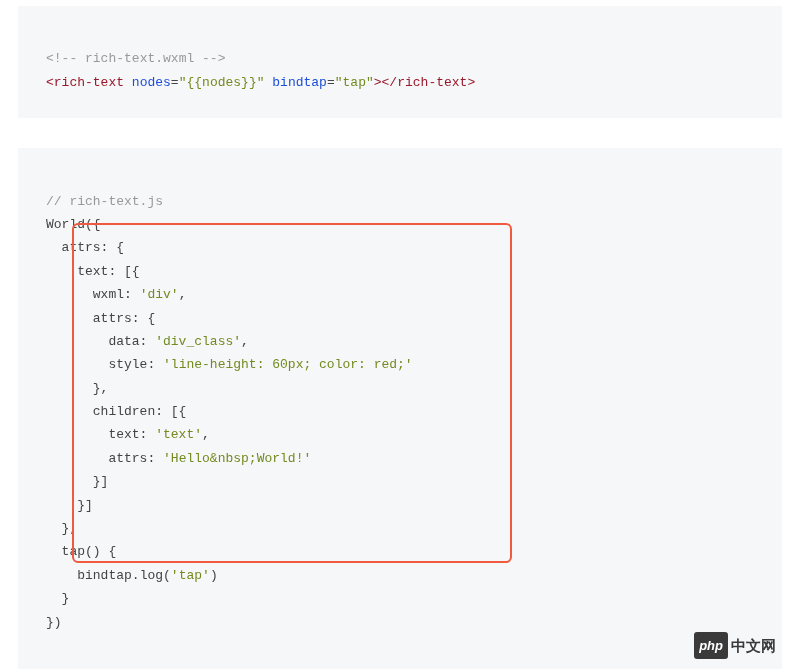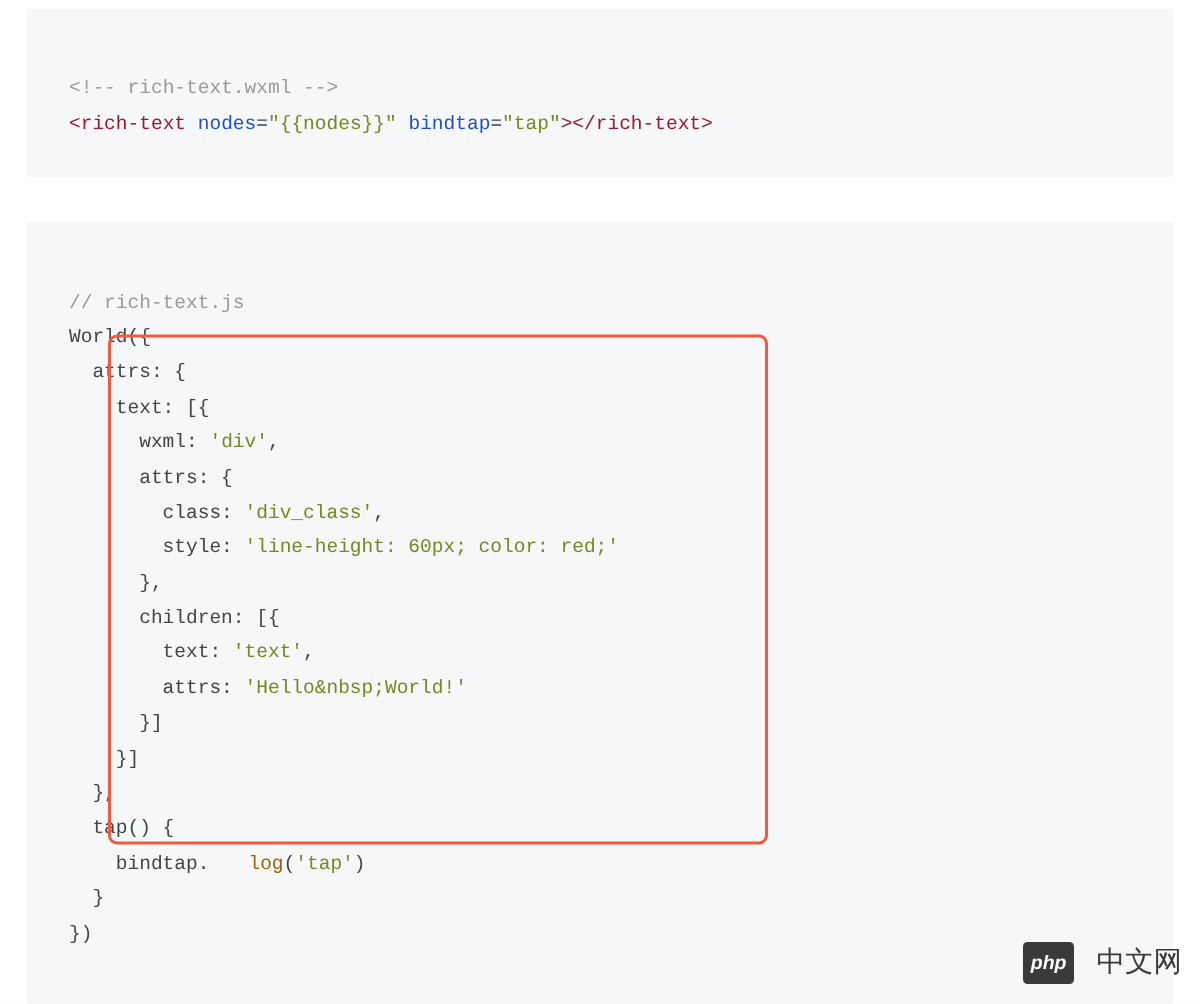--- a/index.html
+++ b/index.html
@@ -33,72 +33,72 @@
       margin-top: 30px;
       padding-bottom: 6px;
       height: 550px;
       overflow: hidden;
     }
     .comment { color: #999999; }
     .tag { color: #99182c; }
     .attr { color: #1d4ed8; font-family: Liberation Mono, monospace; }
     .string { color: #728a1f; }
     .plain { color: #444444; }
-    .func { color: #a16207; margin-left: 26px; }
+    .func { color: #404040; }
     .highlight-box {
       position: absolute;
       border: 2px solid #f05a3f;
       border-radius: 6px;
       left: 54px;
       top: 75px;
       width: 440px;
       height: 340px;
       pointer-events: none;
     }
     .watermark {
       position: absolute;
       bottom: 10px;
-      right: 12px;
+      right: 24px;
       display: flex;
       align-items: center;
-      gap: 15px;
+      gap: 3px;
     }
     .watermark .logo {
       background: #3a3a3a;
       color: #fff;
       font-weight: bold;
       font-family: Arial, sans-serif;
       font-size: 13px;
       padding: 2px 5px;
       border-radius: 3px;
       font-style: italic;
     }
     .watermark .text {
       font-family: Arial, sans-serif;
-      font-size: 19px;
+      font-size: 15px;
       color: #3a3a3a;
-      font-weight: 400;
+      font-weight: 700;
     }
   </style>
 </head>
 <body>
 
 <div class="code-block first">
 <span class="comment">&lt;!--</span><span class="comment"> rich-text.wxml </span><span class="comment">--&gt;</span>
 <span class="tag">&lt;</span><span class="tag">rich-text</span> <span class="attr">nodes</span><span class="plain">=</span><span class="string">"{{nodes}}"</span> <span class="attr">bindtap</span><span class="plain">=</span><span class="string">"tap"</span><span class="tag">&gt;</span><span class="tag">&lt;/</span><span class="tag">rich-text</span><span class="tag">&gt;</span>
 </div>
 
 <div class="code-block second">
 <span class="comment">// rich-text.js</span>
 <span class="plain">World({</span>
 <span class="plain">  attrs: {</span>
 <span class="plain">    text: [{</span>
 <span class="plain">      wxml: </span><span class="string">'div'</span><span class="plain">,</span>
 <span class="plain">      attrs: {</span>
-<span class="plain">        class: </span><span class="string">'div_class'</span><span class="plain">,</span>
+<span class="plain">        data: </span><span class="string">'div_class'</span><span class="plain">,</span>
 <span class="plain">        style: </span><span class="string">'line-height: 60px; color: red;'</span>
 <span class="plain">      },</span>
 <span class="plain">      children: [{</span>
 <span class="plain">        text: </span><span class="string">'text'</span><span class="plain">,</span>
 <span class="plain">        attrs: </span><span class="string">'Hello&amp;nbsp;World!'</span>
 <span class="plain">      }]</span>
 <span class="plain">    }]</span>
 <span class="plain">  },</span>
 <span class="plain">  tap() {</span>
 <span class="plain">    bindtap</span><span class="plain">.</span><span class="func">log</span><span class="plain">(</span><span class="string">'tap'</span><span class="plain">)</span>

